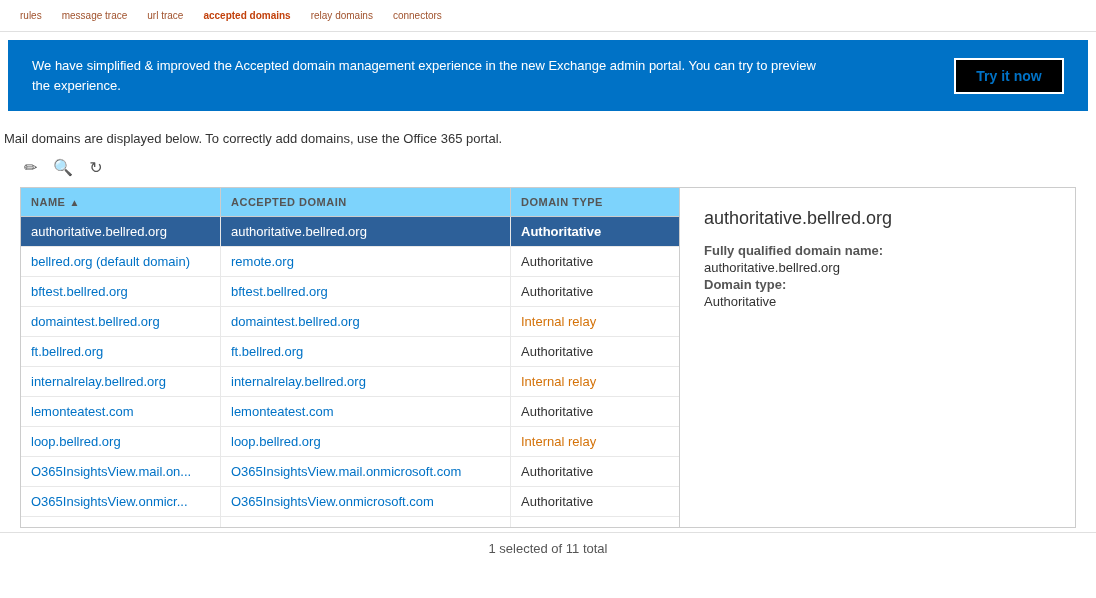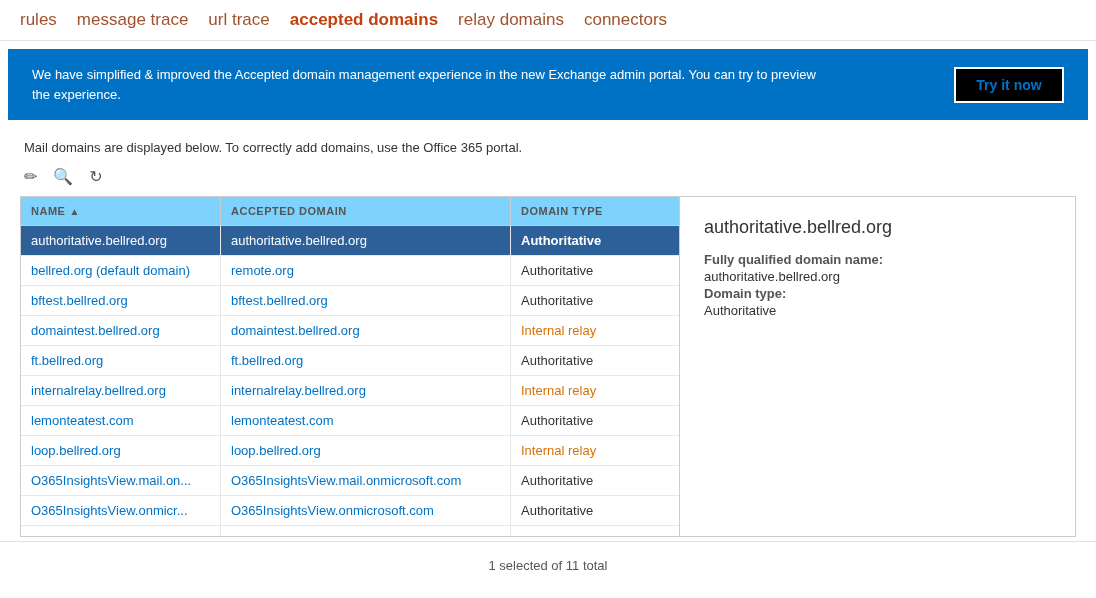--- a/index.html
+++ b/index.html
@@ -1,29 +1,29 @@
 <!DOCTYPE html>
 <html><head>
   <meta charset="utf-8">
   <style>
     * { box-sizing: border-box; margin: 0; padding: 0; }
     body { font-family: 'Segoe UI', Arial, sans-serif; font-size: 13px; background: #fff; color: #333; width: 1096px; min-height: 598px; overflow-x: hidden; }
 
     
     .top-nav { display: flex; align-items: center; padding: 10px 20px; gap: 20px; background: #fff; border-bottom: 1px solid #e0e0e0; }
-    .top-nav a { color: #a0522d; text-decoration: none; font-size: 17px; }
+    .top-nav a { color: #a0522d; text-decoration: none; font-size: 10px; }
     .top-nav a.active { color: #c2410c; font-weight: 600; }
 
     
     .banner { background: #0072c6; color: #fff; display: flex; align-items: center; justify-content: space-between; padding: 16px 24px; margin: 8px; }
     .banner-text { font-size: 13px; line-height: 1.5; max-width: 800px; }
     .banner-btn { background: #000000; color: #0072c6; border: 2px solid #fff; padding: 8px 18px; font-size: 14px; font-weight: 600; cursor: pointer; white-space: nowrap; min-width: 110px; }
 
     
-    .subtitle { padding: 12px 20px 6px 24px; font-size: 13px; color: #333; }
+    .subtitle { padding: 12px 20px 6px 4px; font-size: 13px; color: #333; }
 
     
     .toolbar { padding: 4px 20px 8px 20px; display: flex; align-items: center; gap: 8px; }
     .toolbar-icon { cursor: pointer; font-size: 16px; color: #555; padding: 2px 4px; }
 
     
     .main-area { display: flex; padding: 0 20px; gap: 0; }
 
     
     .table-wrap { flex: 0 0 660px; border: 1px solid #ccc; overflow: hidden; }
@@ -50,21 +50,21 @@
     .td-type { flex: 1; color: #333; }
     .type-relay { color: #d4730a; }
 
     
     .detail-panel { flex: 1; padding: 20px 24px; border-top: 1px solid #ccc; border-right: 1px solid #ccc; border-bottom: 1px solid #ccc; }
     .detail-title { font-size: 18px; color: #333; margin-bottom: 14px; font-weight: 400; }
     .detail-label { font-size: 13px; color: #555; margin-top: 2px; font-weight: 600; }
     .detail-value { font-size: 13px; color: #333; margin-top: 2px; }
 
     
-    .footer { text-align: center; padding: 16px; color: #555; font-size: 13px; border-top: 1px solid #e0e0e0; margin-top: 4px; }
+    .footer { text-align: center; padding: 8px; color: #555; font-size: 13px; border-top: 1px solid #e0e0e0; margin-top: 4px; }
 
     
     .tbl-body::-webkit-scrollbar { width: 17px; }
     .tbl-body::-webkit-scrollbar-track { background: #f0f0f0; border-left: 1px solid #ccc; }
     .tbl-body::-webkit-scrollbar-thumb { background: #c0c0c0; border: 1px solid #aaa; }
   </style>
 </head>
 <body>
 
 <nav class="top-nav">

